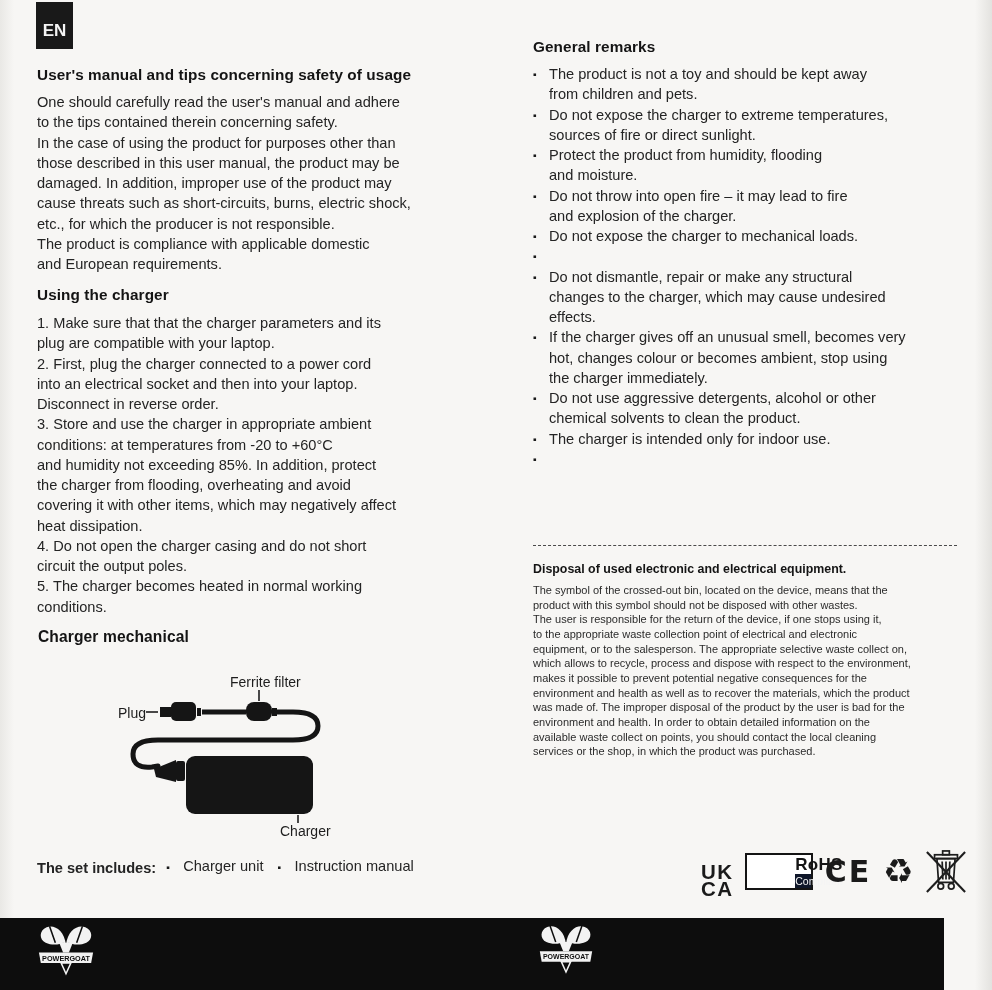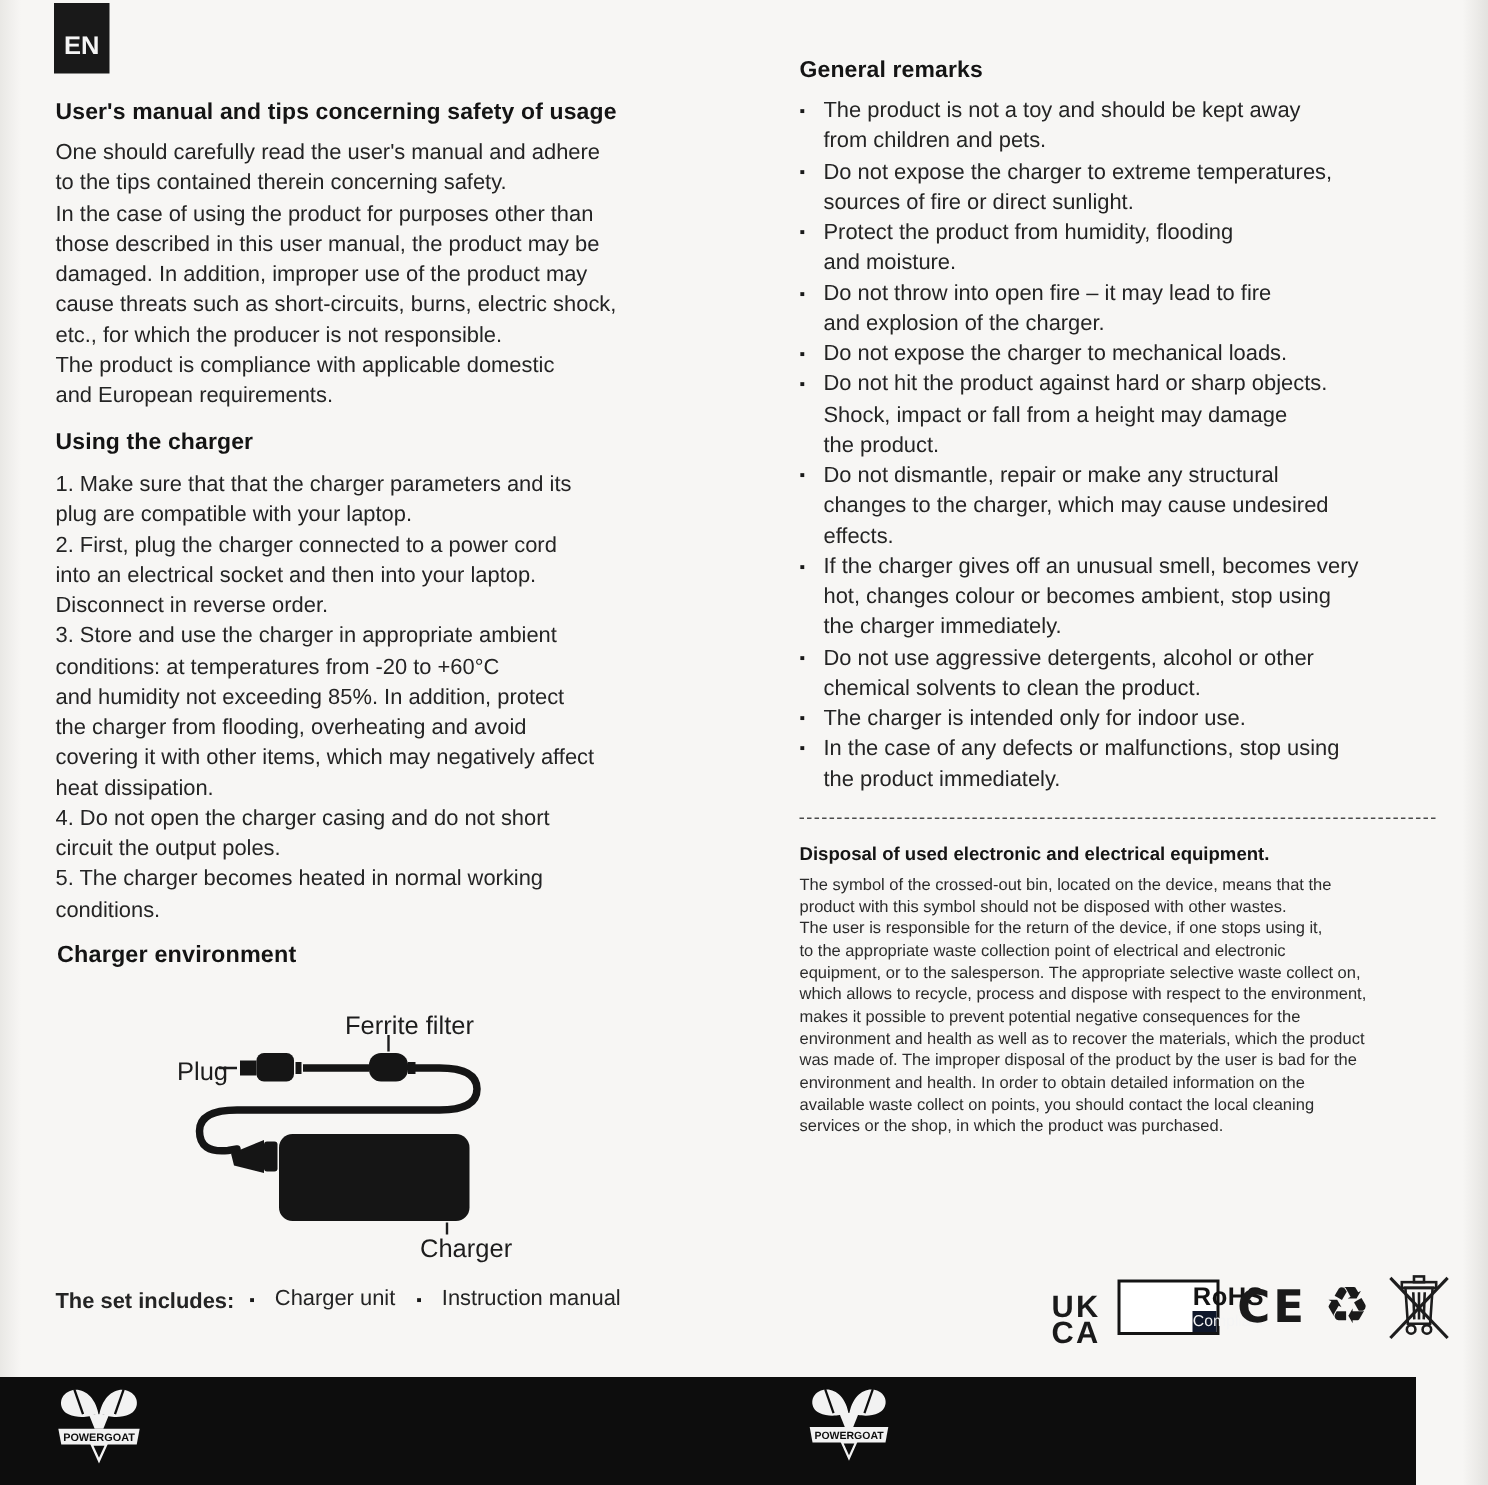--- a/index.html
+++ b/index.html
@@ -24,21 +24,21 @@
 
   .remark-row { display:flex; align-items:flex-start; }
   .sq-bullet { width:16px; flex:0 0 16px; font-size:10.5px; line-height:20.25px; color:#1a1a1a; }
   .remark-text { font-size:14.6px; line-height:20.25px; color:#242424; white-space:pre-line; }
 
   .dashed-divider { border-top:1.6px dashed #4a4a4a; width:424px; height:0; }
 
   .disposal-h { font-weight:bold; font-size:12.4px; color:#141414; }
   .fine-print { font-size:11px; line-height:14.65px; color:#2b2b2b; white-space:pre-line; width:445px; }
 
-  .diagram-label { font-size:17px; color:#1d1d1d;text-align:right; }
+  .diagram-label { font-size:14px; color:#1d1d1d;text-align:right; }
 
   .set-line { display:flex; align-items:flex-end; font-size:14.6px; color:#242424; }
   .set-label { font-weight:bold; margin-right:10px; }
   .set-items { display:flex; }
   .set-item { display:flex; align-items:baseline; margin-right:14px; }
   .set-item .sq-bullet { flex:0 0 12px; width:12px; line-height:18px; margin-right:5px; }
 
   .footer-bar { left:0; top:918px; width:944px; height:72px; background:#0d0d0d; }
 
   .certs { left:701px; top:847px; width:266px; height:48px; display:flex; align-items:center; justify-content:space-between; }
@@ -79,21 +79,21 @@
 conditions: at temperatures from -20 to +60°C
 and humidity not exceeding 85%. In addition, protect
 the charger from flooding, overheating and avoid
 covering it with other items, which may negatively affect
 heat dissipation.
 4. Do not open the charger casing and do not short
 circuit the output poles.
 5. The charger becomes heated in normal working
 conditions.</div>
 
-  <div class="abs h1" style="left:38px; top:628px; width:300px; font-size:15.6px;">Charger environment</div>
+  <div class="abs h1" style="left:38px; top:628px; width:300px; font-size:15.6px;">Charger mechanical</div>
 
   <svg class="abs" style="left:100px; top:663px;" width="290" height="182" viewBox="0 0 290 182">
 
     <line x1="159" y1="27" x2="159" y2="38" stroke="#1d1d1d" stroke-width="1.6"></line>
     <line x1="46" y1="49" x2="58" y2="49" stroke="#1d1d1d" stroke-width="1.6"></line>
     <line x1="198" y1="152" x2="198" y2="160" stroke="#1d1d1d" stroke-width="1.6"></line>
 
     <rect x="60" y="44" width="11" height="10" fill="#151515"></rect>
     <rect x="71" y="39" width="25" height="19" rx="5" fill="#151515"></rect>
     <rect x="97" y="45" width="4" height="8" fill="#151515"></rect>
@@ -151,23 +151,20 @@
         <span class="sq-bullet">▪</span>
         <span class="remark-text">Do not throw into open fire – it may lead to fire
 and explosion of the charger.</span>
       </div>
       <div class="remark-row">
         <span class="sq-bullet">▪</span>
         <span class="remark-text">Do not expose the charger to mechanical loads.</span>
       </div>
       <div class="remark-row">
         <span class="sq-bullet">▪</span>
-        <span class="remark-text">Do not hit the product against hard or sharp objects.
-Shock, impact or fall from a height may damage
-the product.</span>
       </div>
       <div class="remark-row">
         <span class="sq-bullet">▪</span>
         <span class="remark-text">Do not dismantle, repair or make any structural
 changes to the charger, which may cause undesired
 effects.</span>
       </div>
       <div class="remark-row">
         <span class="sq-bullet">▪</span>
         <span class="remark-text">If the charger gives off an unusual smell, becomes very
@@ -178,22 +175,20 @@
         <span class="sq-bullet">▪</span>
         <span class="remark-text">Do not use aggressive detergents, alcohol or other
 chemical solvents to clean the product.</span>
       </div>
       <div class="remark-row">
         <span class="sq-bullet">▪</span>
         <span class="remark-text">The charger is intended only for indoor use.</span>
       </div>
       <div class="remark-row">
         <span class="sq-bullet">▪</span>
-        <span class="remark-text">In the case of any defects or malfunctions, stop using
-the product immediately.</span>
       </div>
     </div>
 
   <div class="abs dashed-divider" style="left:533px; top:545px;"></div>
 
   <div class="abs disposal-h" style="left:533px; top:562px; width:450px;">Disposal of used electronic and electrical equipment.</div>
 
   <div class="abs fine-print" style="left:533px; top:583px;">The symbol of the crossed-out bin, located on the device, means that the
 product with this symbol should not be disposed with other wastes.
 The user is responsible for the return of the device, if one stops using it,

